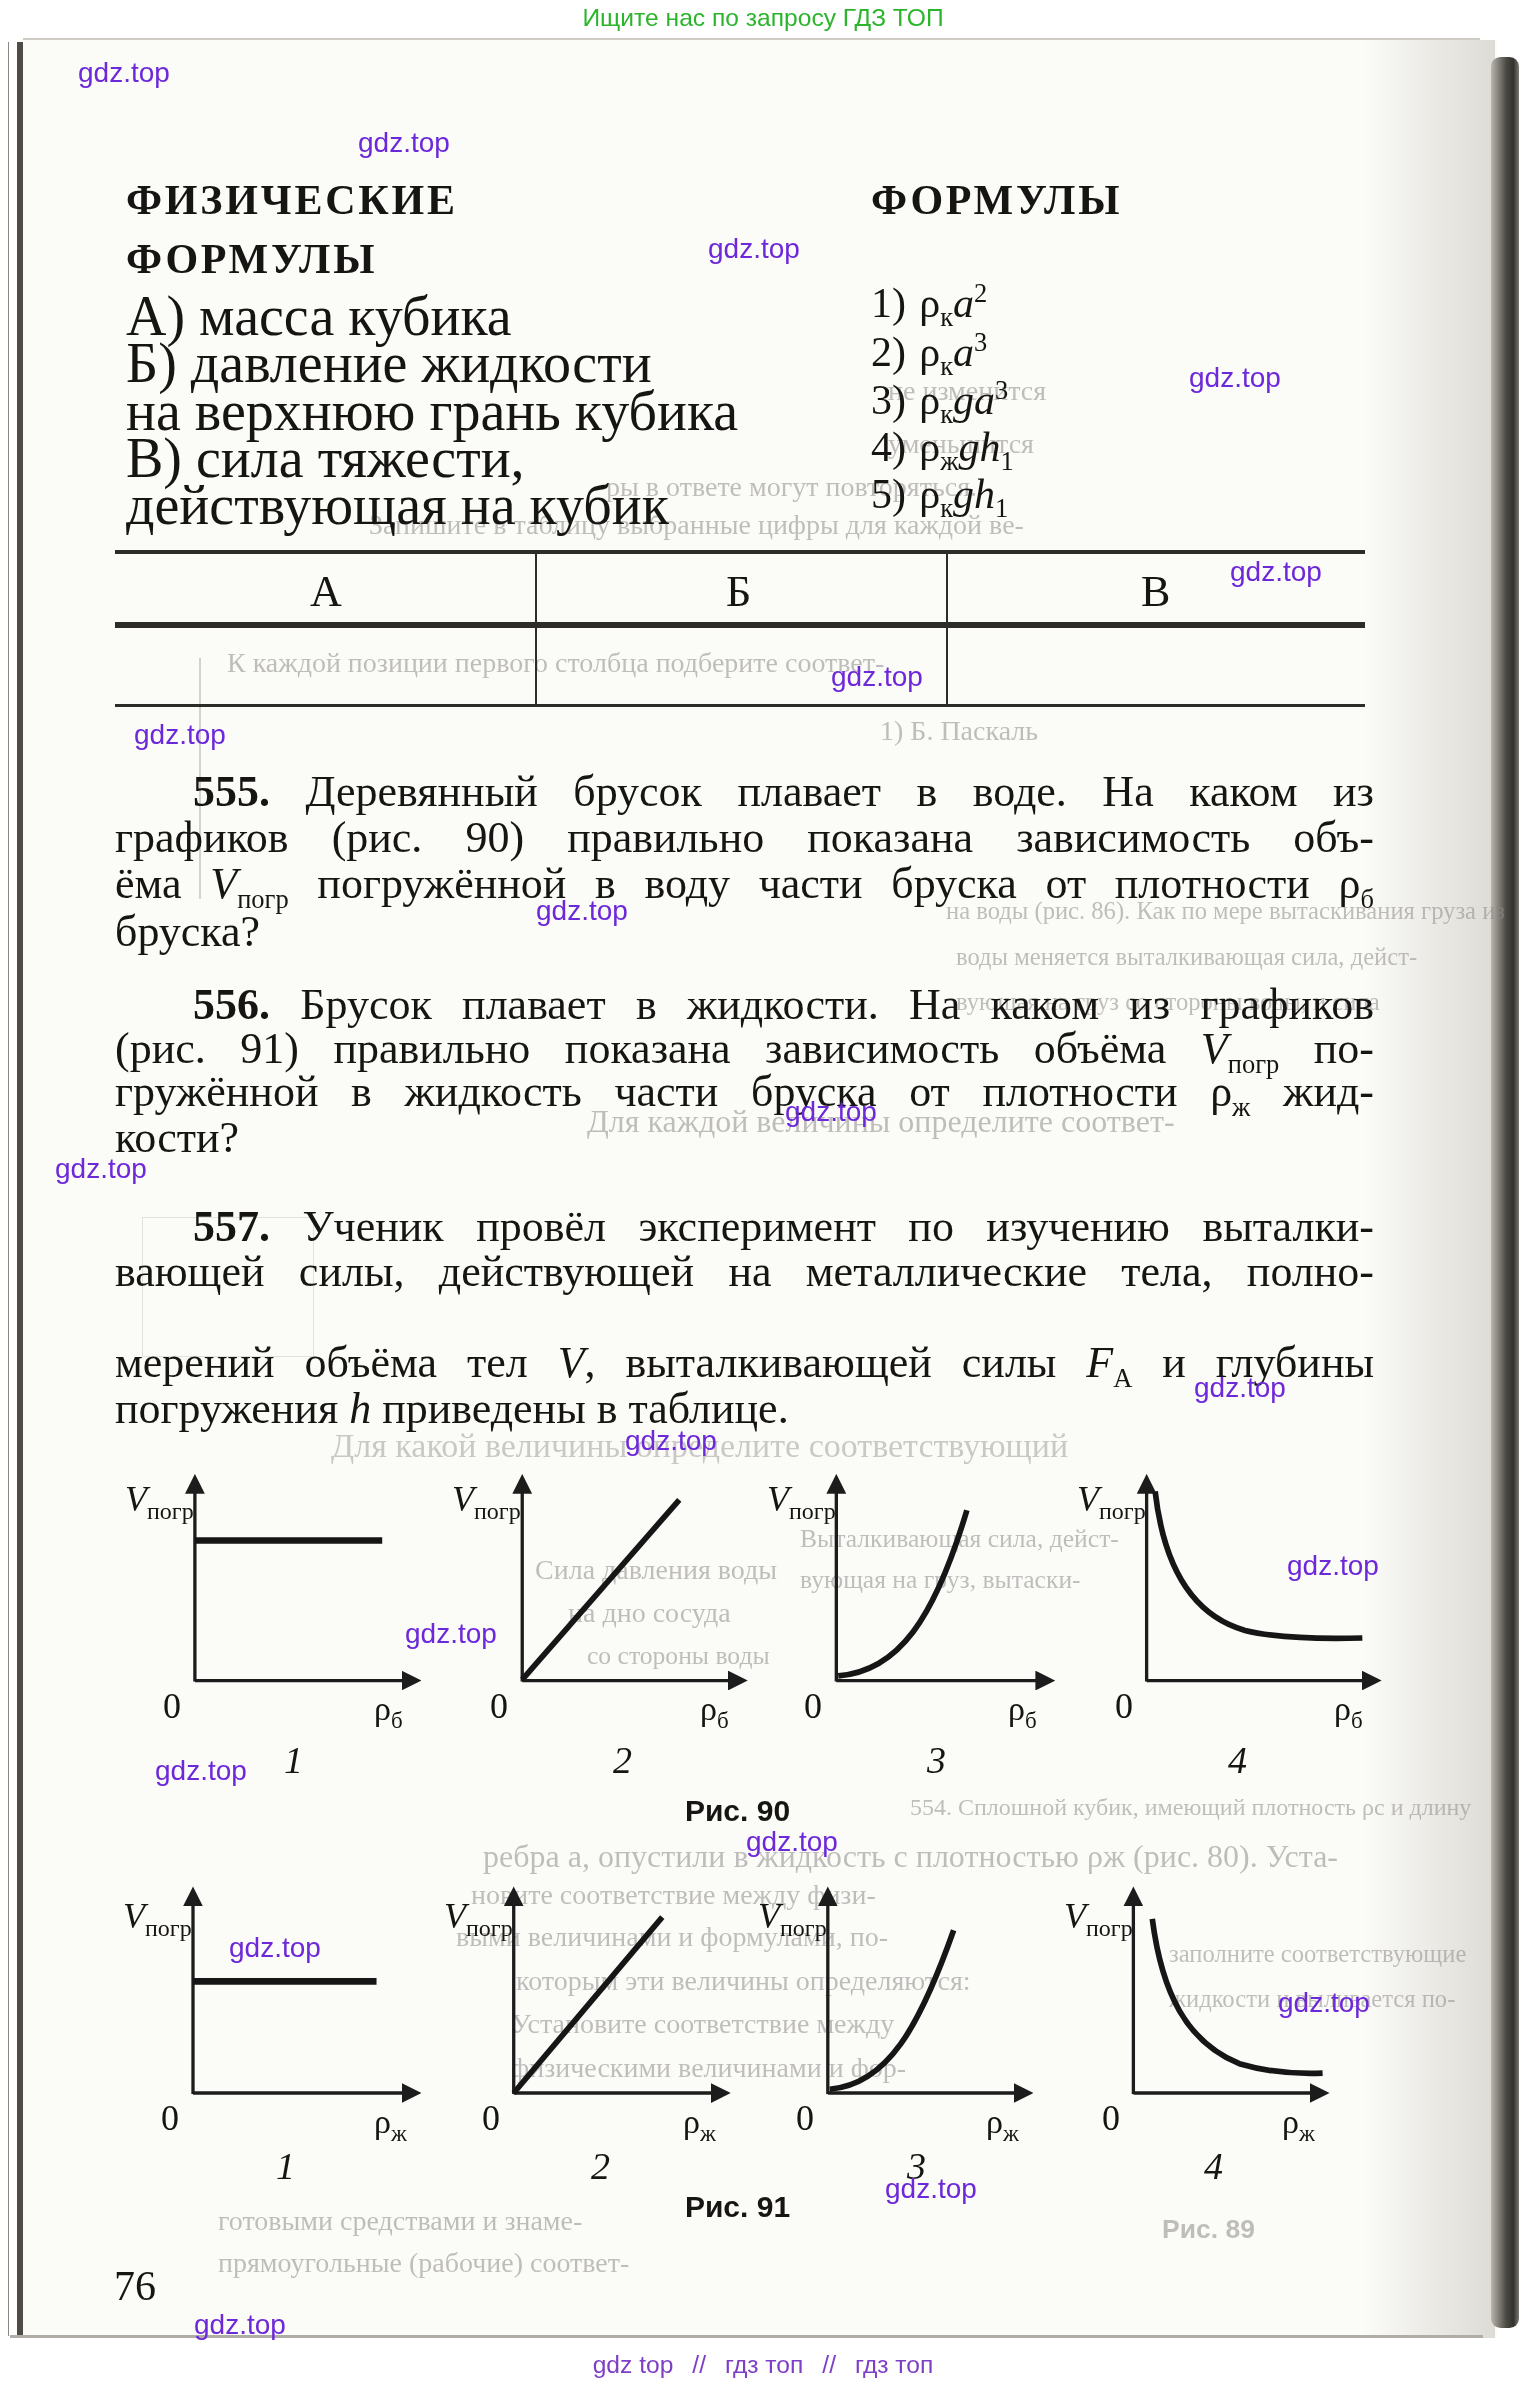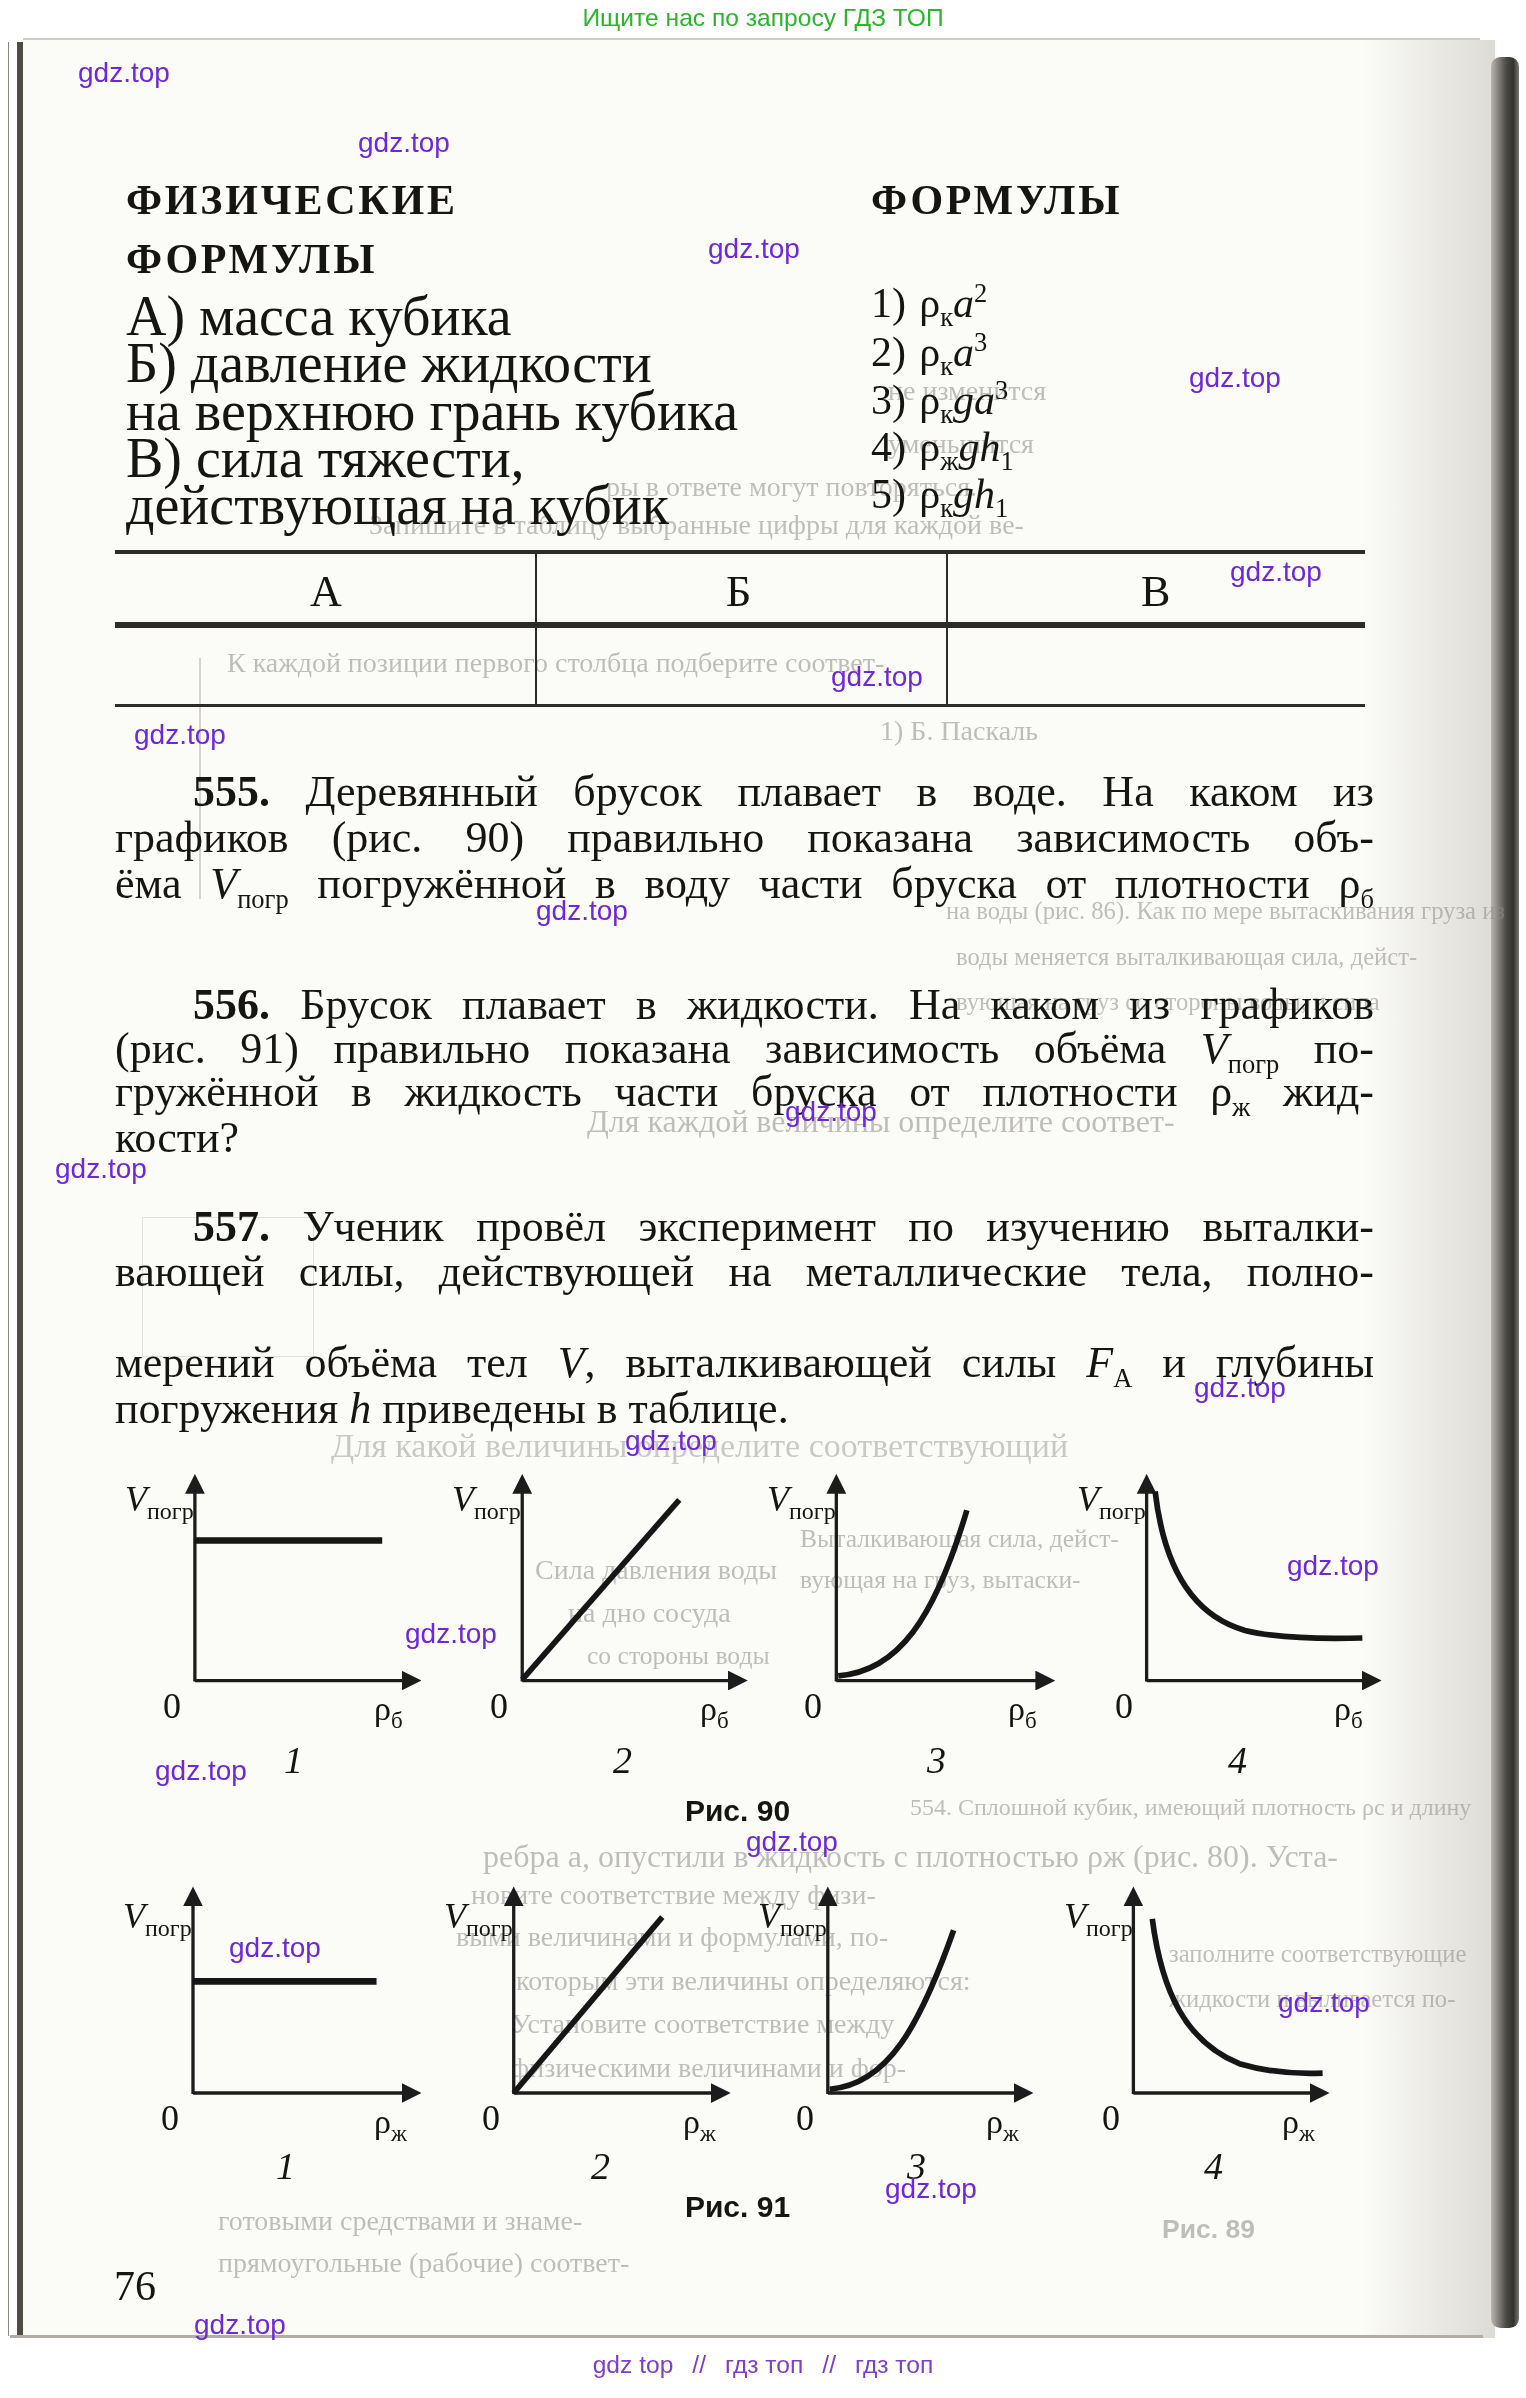--- a/index.html
+++ b/index.html
@@ -129,20 +129,21 @@
   <div class="abs tline" style="left:115px;top:704px;width:1250px;height:2.8px;"></div>
   <div class="abs tline" style="left:535px;top:550px;width:1.9px;height:157px;"></div>
   <div class="abs tline" style="left:946px;top:550px;width:1.9px;height:157px;"></div>
   <div class="abs th" style="left:310px;top:566px;">А</div>
   <div class="abs th" style="left:726px;top:566px;">Б</div>
   <div class="abs th" style="left:1141px;top:566px;">В</div>
 
   <div class="abs bl jl" style="top:767px;padding-left:78px;width:1181px;"><span class="pnum">555.</span><span> Деревянный брусок плавает в воде. На каком из</span></div>
   <div class="abs bl jl" style="top:813px;">графиков (рис. 90) правильно показана зависимость объ-</div>
   <div class="abs bl jl" style="top:859px;"><span>ёма </span><span class="iv">V</span><sub>погр</sub><span> погружённой в воду части бруска от плотности </span><span>ρ</span><sub>б</sub></div>
+  <div class="abs bl" style="top:907px;">бруска?</div>
 
   <div class="abs bl jl" style="top:980px;padding-left:78px;width:1181px;"><span class="pnum">556.</span><span> Брусок плавает в жидкости. На каком из графиков</span></div>
   <div class="abs bl jl" style="top:1024px;"><span>(рис. 91) правильно показана зависимость объёма </span><span class="iv">V</span><sub>погр</sub><span> по-</span></div>
   <div class="abs bl jl" style="top:1067px;"><span>гружённой в жидкость части бруска от плотности </span><span>ρ</span><sub>ж</sub><span> жид-</span></div>
   <div class="abs bl" style="top:1113px;">кости?</div>
 
   <div class="abs bl jl" style="top:1202px;padding-left:78px;width:1181px;"><span class="pnum">557.</span><span> Ученик провёл эксперимент по изучению выталки-</span></div>
   <div class="abs bl jl" style="top:1247px;">вающей силы, действующей на металлические тела, полно-</div>
   <div class="abs bl jl" style="top:1338px;"><span>мерений объёма тел </span><span class="iv">V</span><span>, выталкивающей силы </span><span class="iv">F</span><sub>А</sub><span> и глубины</span></div>
   <div class="abs bl" style="top:1384px;"><span>погружения </span><span class="iv">h</span><span> приведены в таблице.</span></div>

